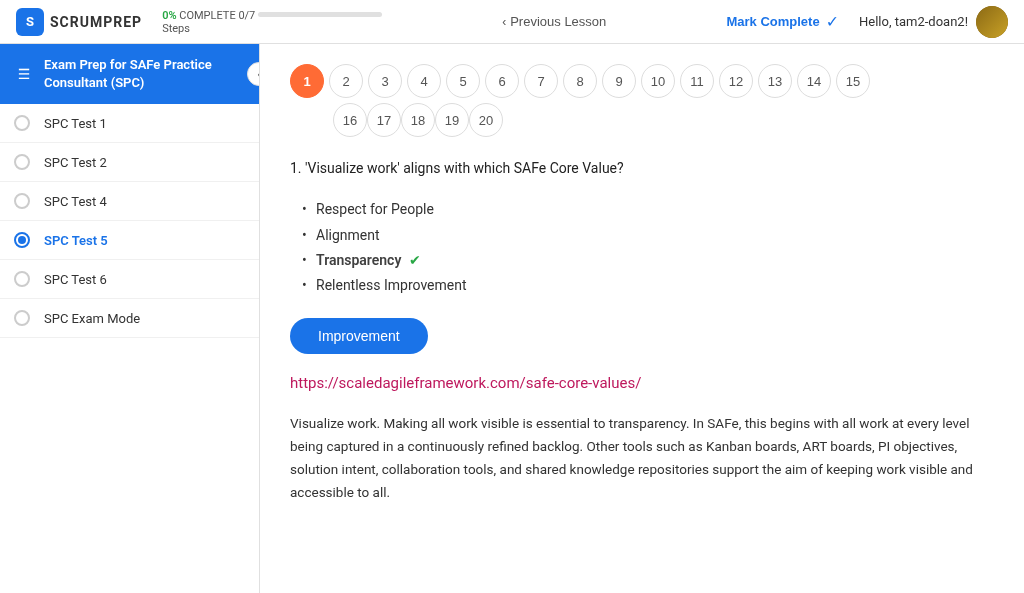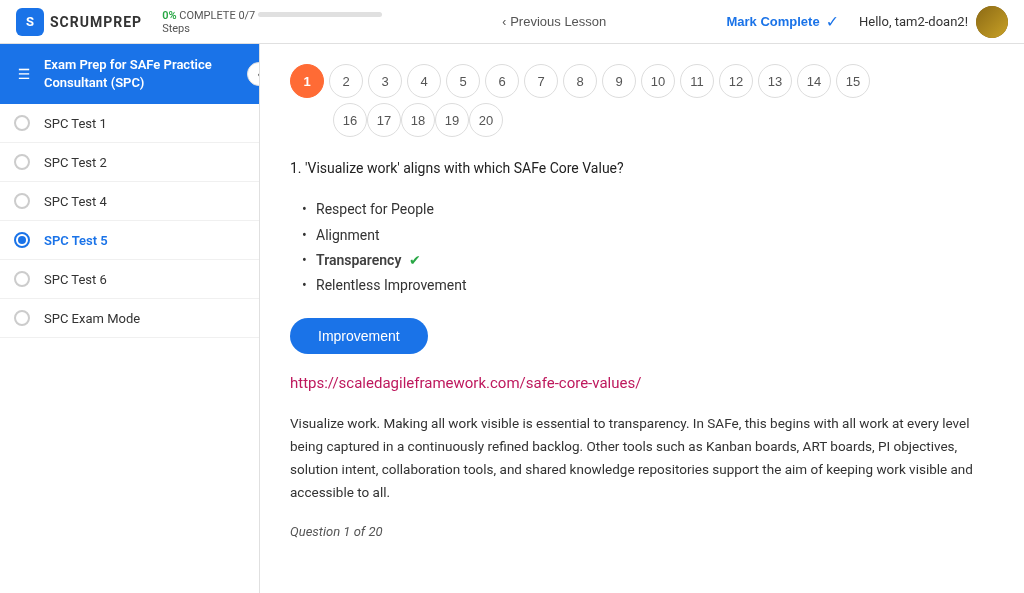--- a/index.html
+++ b/index.html
@@ -452,16 +452,15 @@
     
     <button class="explanation-btn">Improvement</button>
 
     
     <a class="link">https://scaledagileframework.com/safe-core-values/</a>
 
     
     <div class="explanation-text">Visualize work. Making all work visible is essential to transparency. In SAFe, this begins with all work at every level being captured in a continuously refined backlog. Other tools such as Kanban boards, ART boards, PI objectives, solution intent, collaboration tools, and shared knowledge repositories support the aim of keeping work visible and accessible to all.</div>
 
     
-    <div class="question-counter">Question 1 of 20</div>
 
   </div>
 </div>
 
 </body></html>

